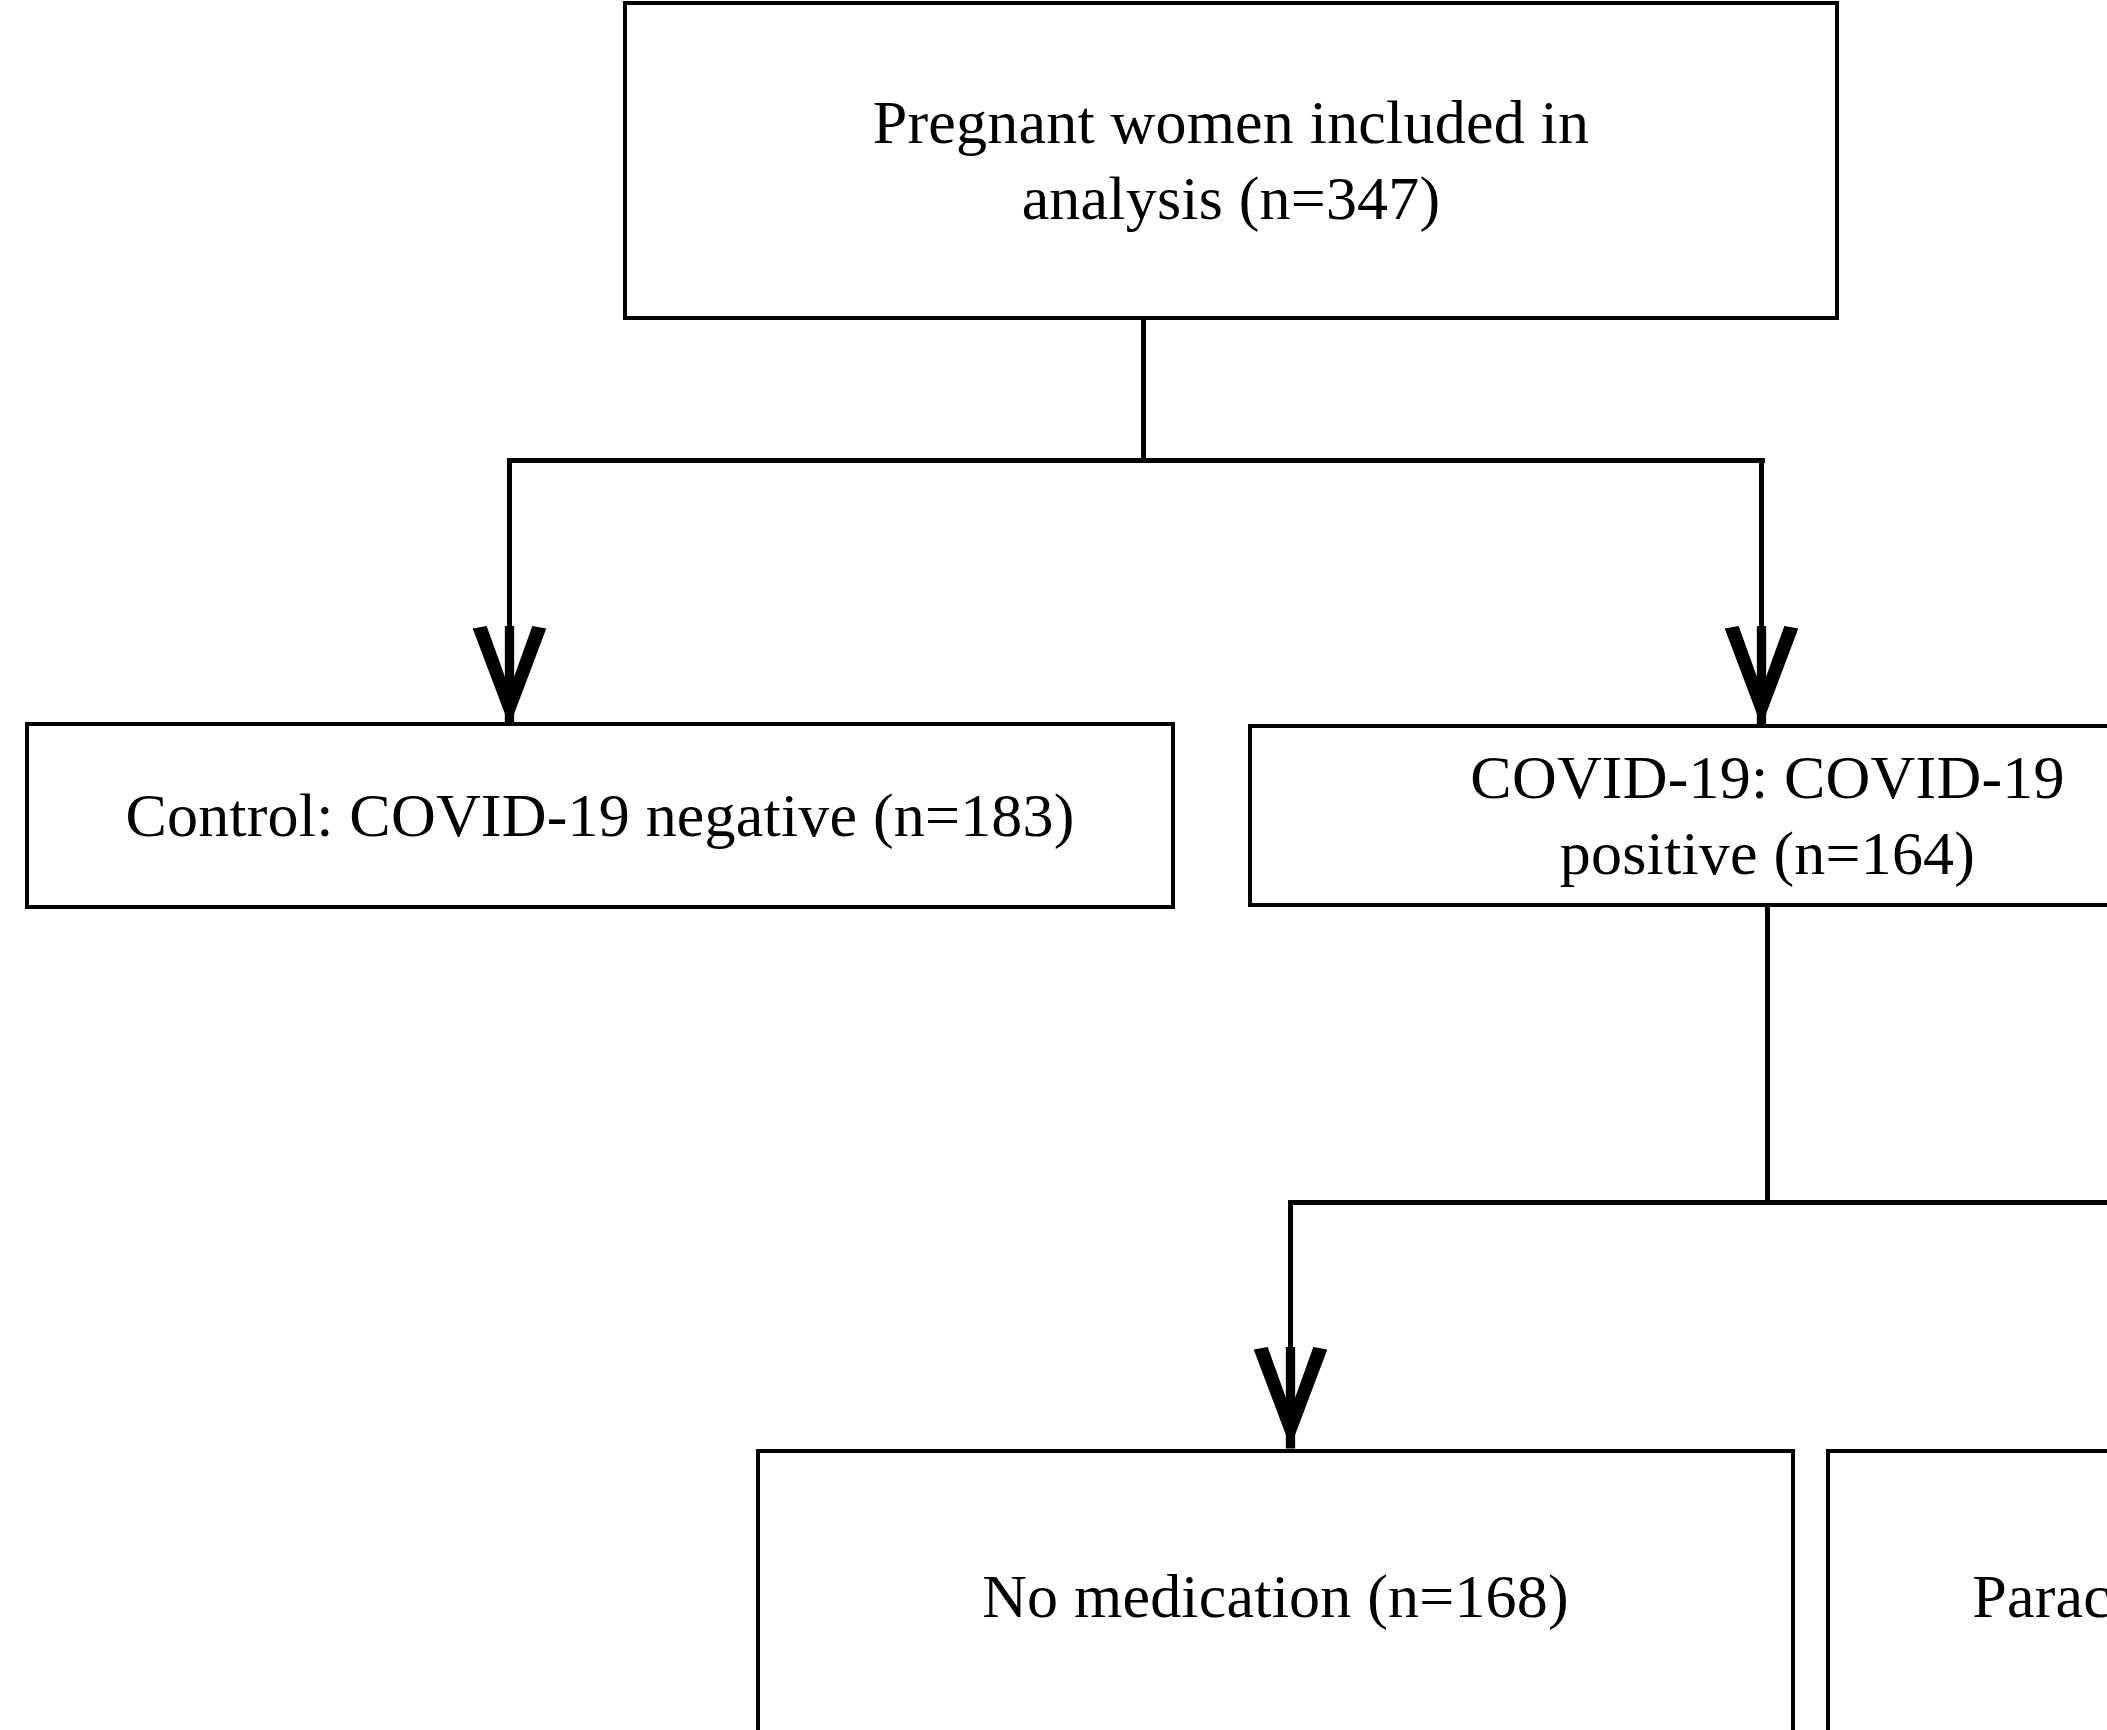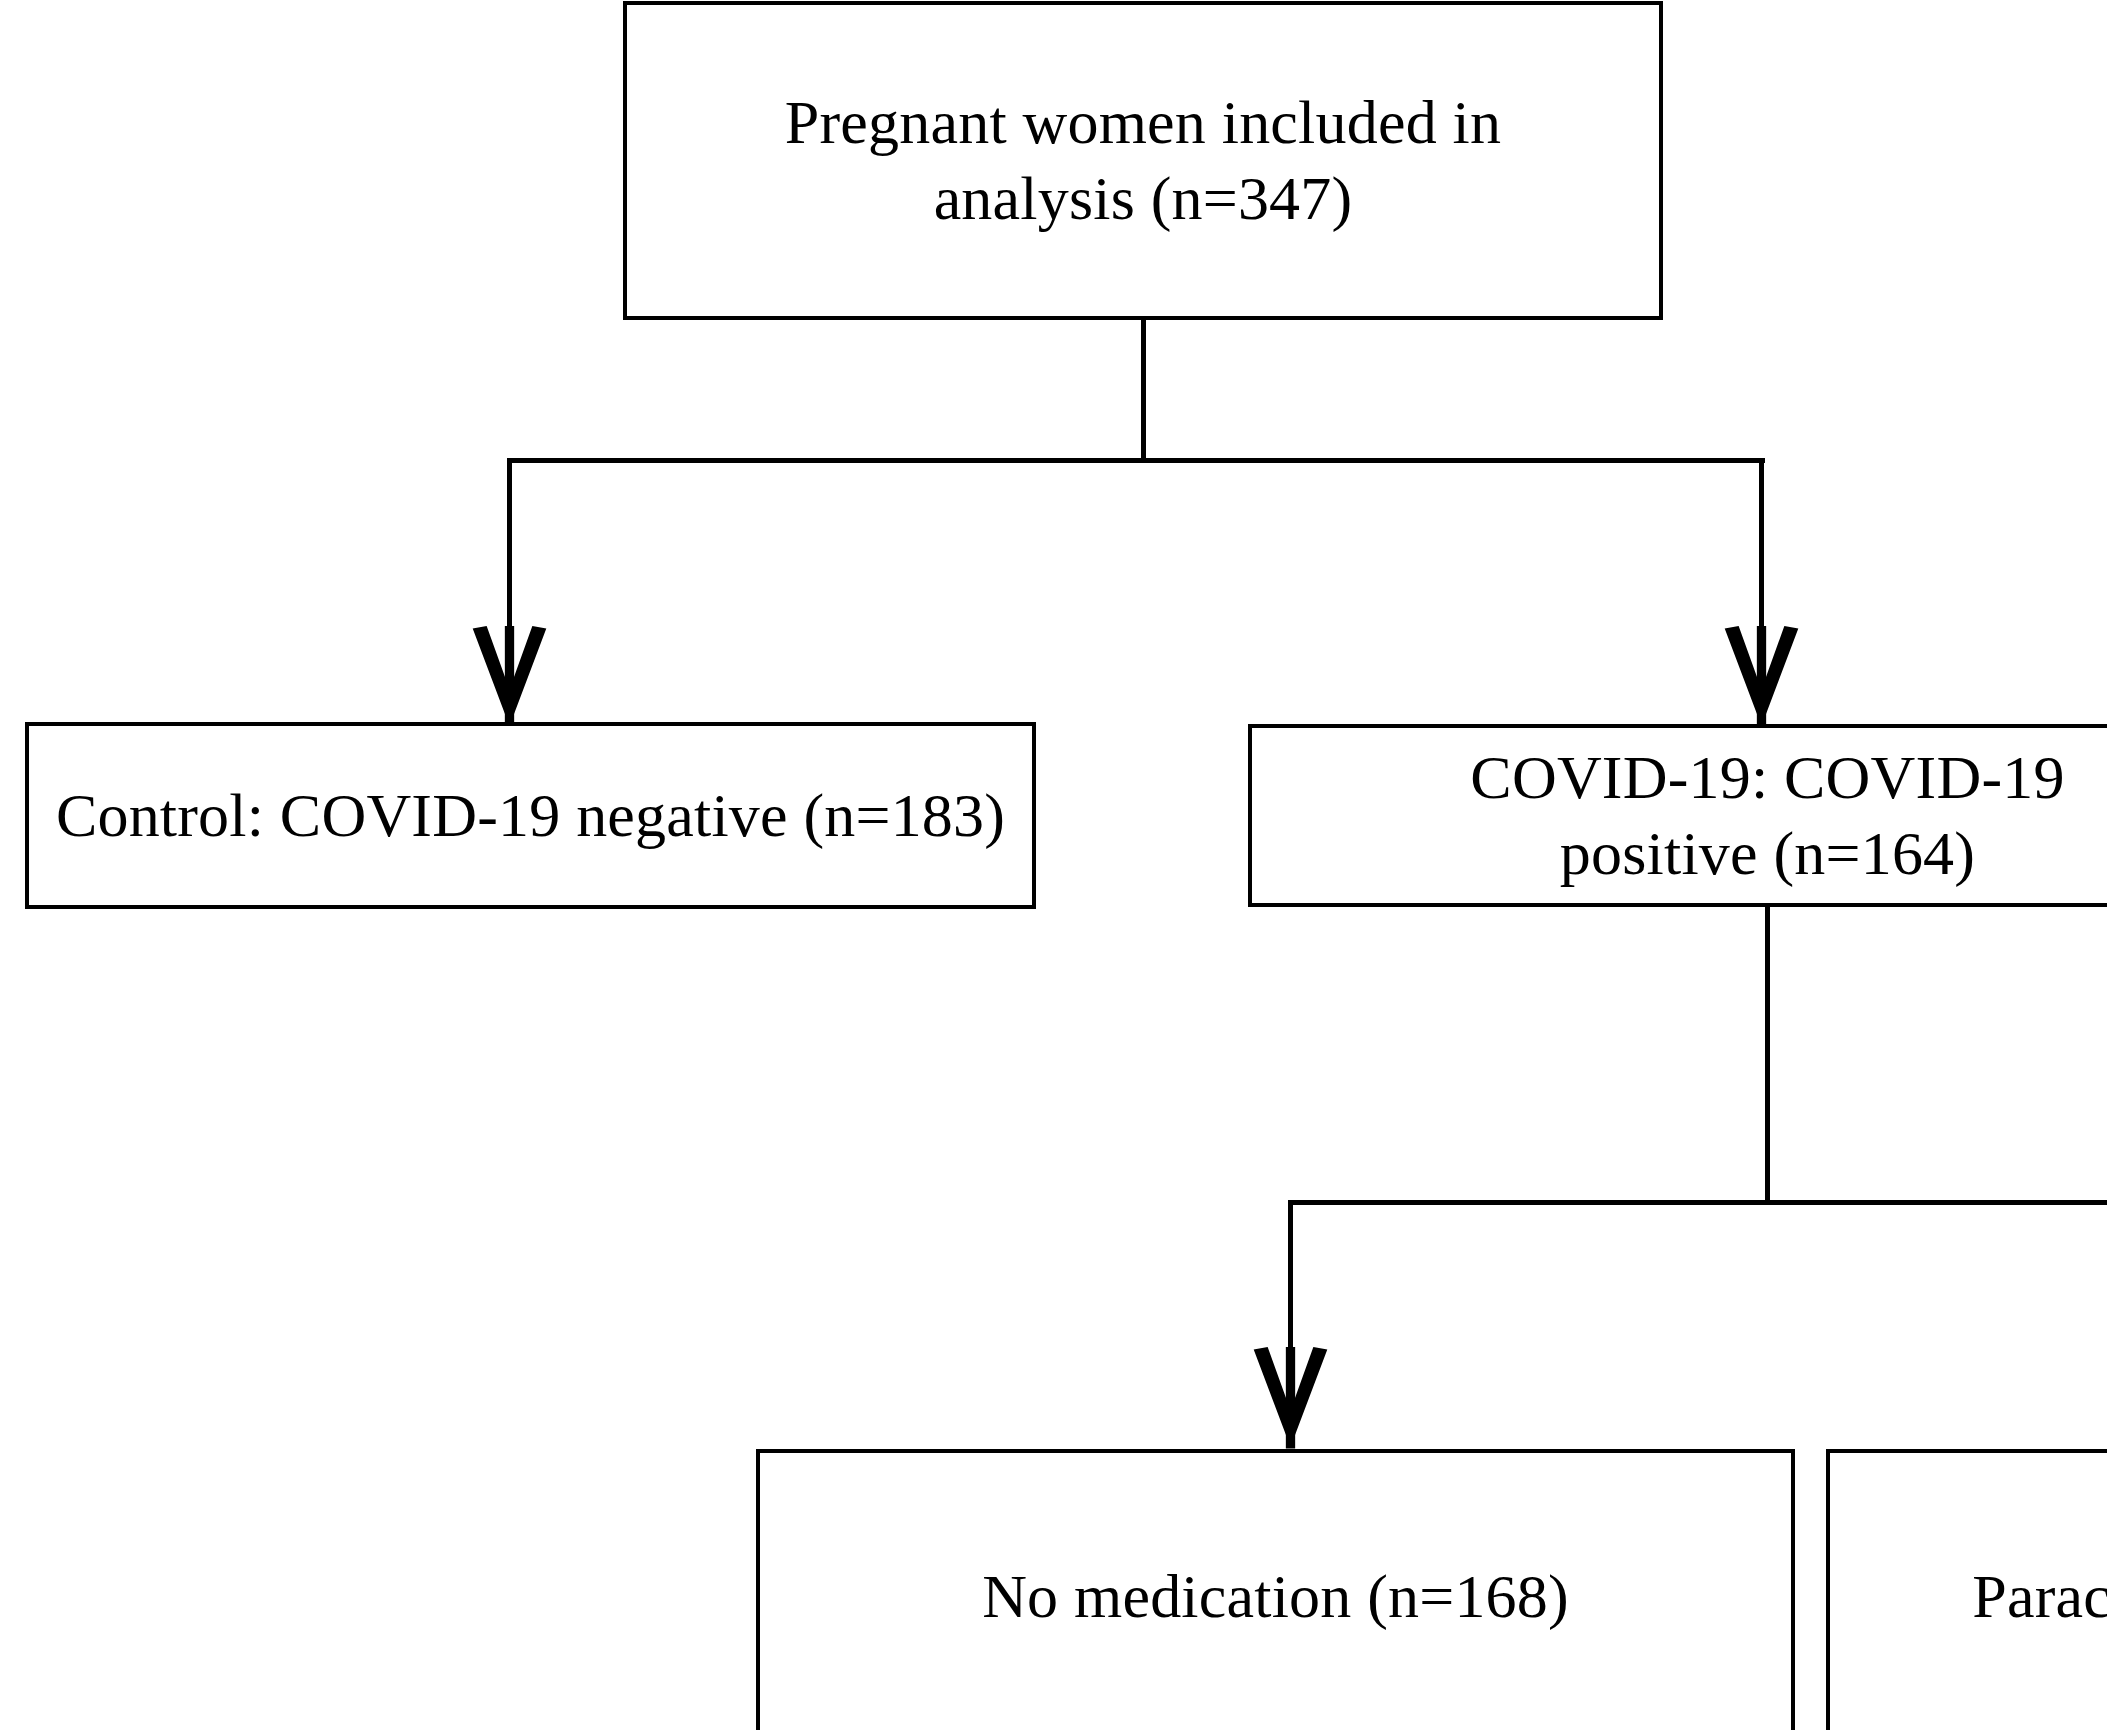--- a/index.html
+++ b/index.html
@@ -31,22 +31,22 @@
     color: #000000;
     font-family: "Liberation Serif", "DejaVu Serif", serif;
     font-size: 62px;
     line-height: 1.22;
     font-weight: 400;
     letter-spacing: 0.2px;
     padding: 0 11px;
   }
 
   
-  #box-root       { left: 623px; top: 1.3px;    width: 1040px; height: 319px; justify-content: center; }
-  #box-control    { left: 25px;   top: 722px; width: 1011px; height: 187px; }
+  #box-root       { left: 623px; top: 1.3px;    width: 1216px; height: 319px; justify-content: center; }
+  #box-control    { left: 25px;   top: 722px; width: 1150px; height: 187px; }
   #box-covid      { left: 1248px; top: 724px; width: 1039px; height: 183px; }
   #box-nomed      { left: 756px; top: 1449px; width: 1039px; height: 295px; }
   #box-paracet    { left: 1826px; top: 1449px; width: 1039px; height: 295px; }
 
   #box-root .flow-box-label      { max-width: 885px; }
   #box-control .flow-box-label   { max-width: 970px; }
   #box-covid .flow-box-label     { max-width: 801px; }
   #box-nomed .flow-box-label     { max-width: 1012px; white-space: nowrap; }
   #box-paracet .flow-box-label   { max-width: 1033px; white-space: nowrap; }
 

